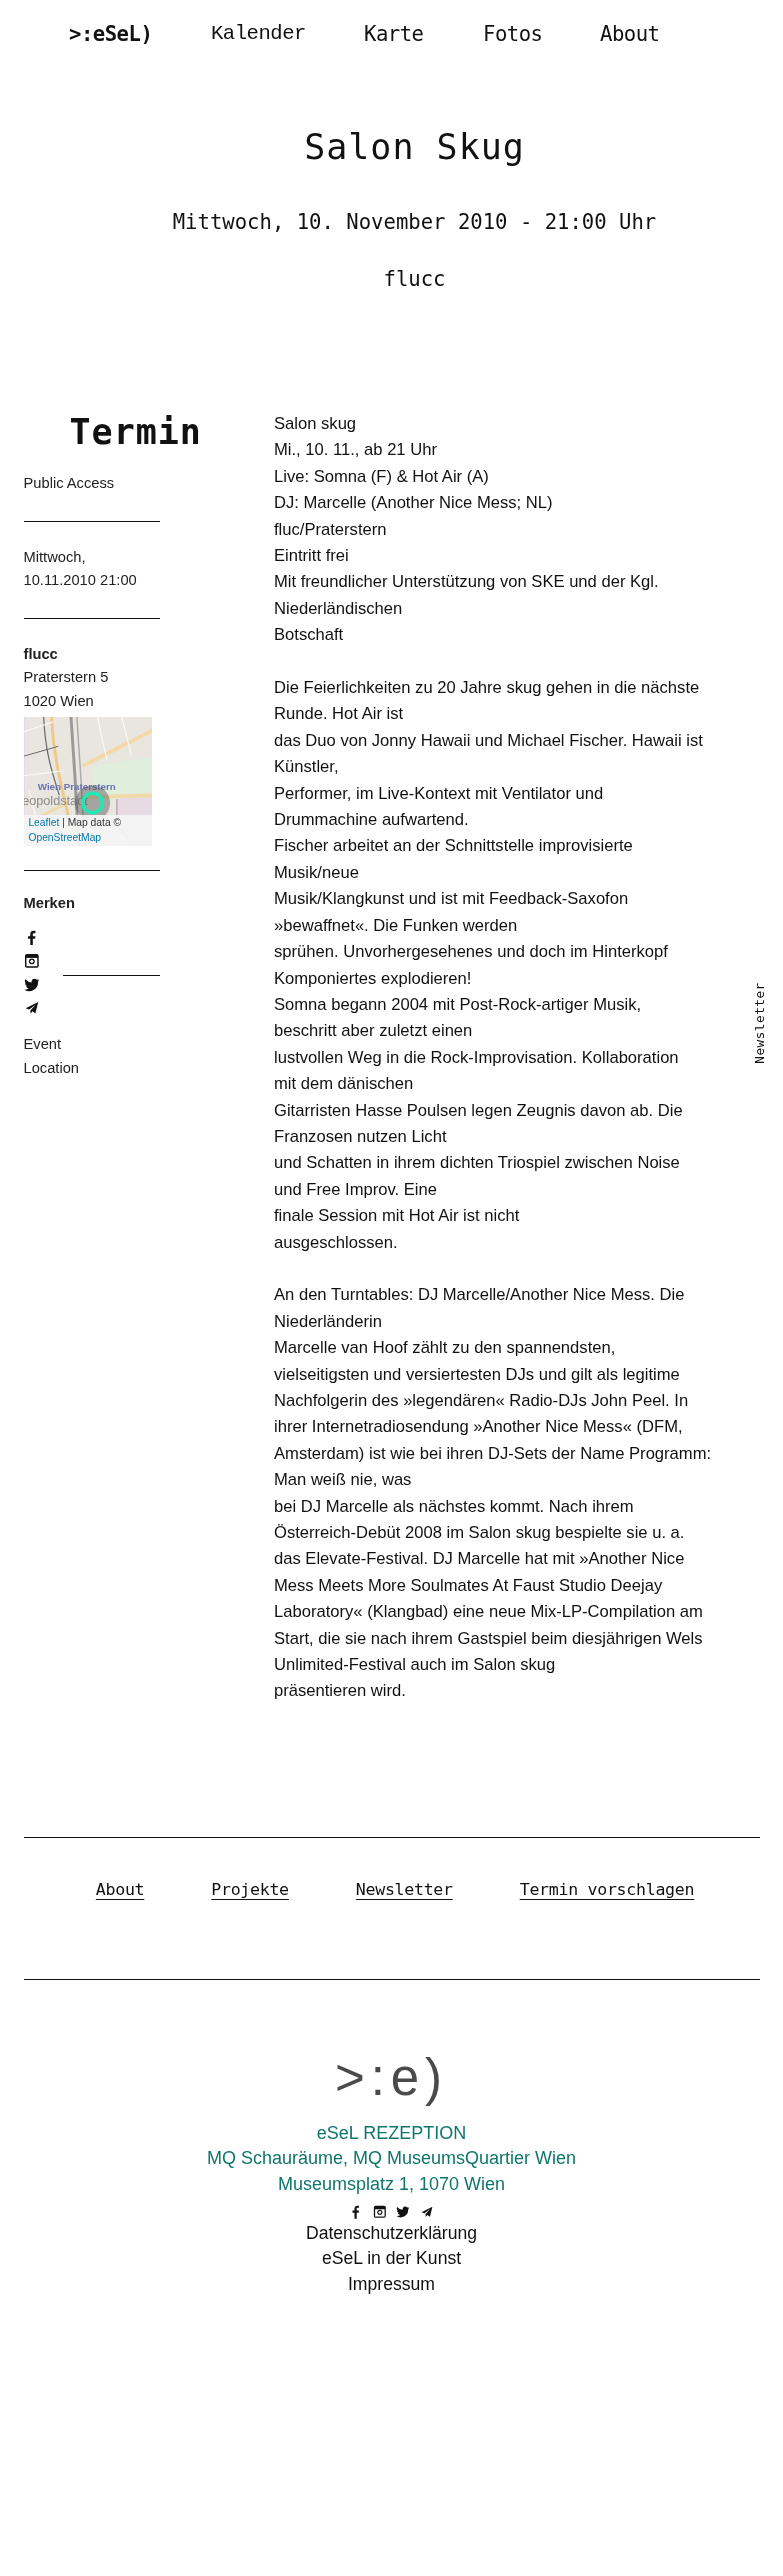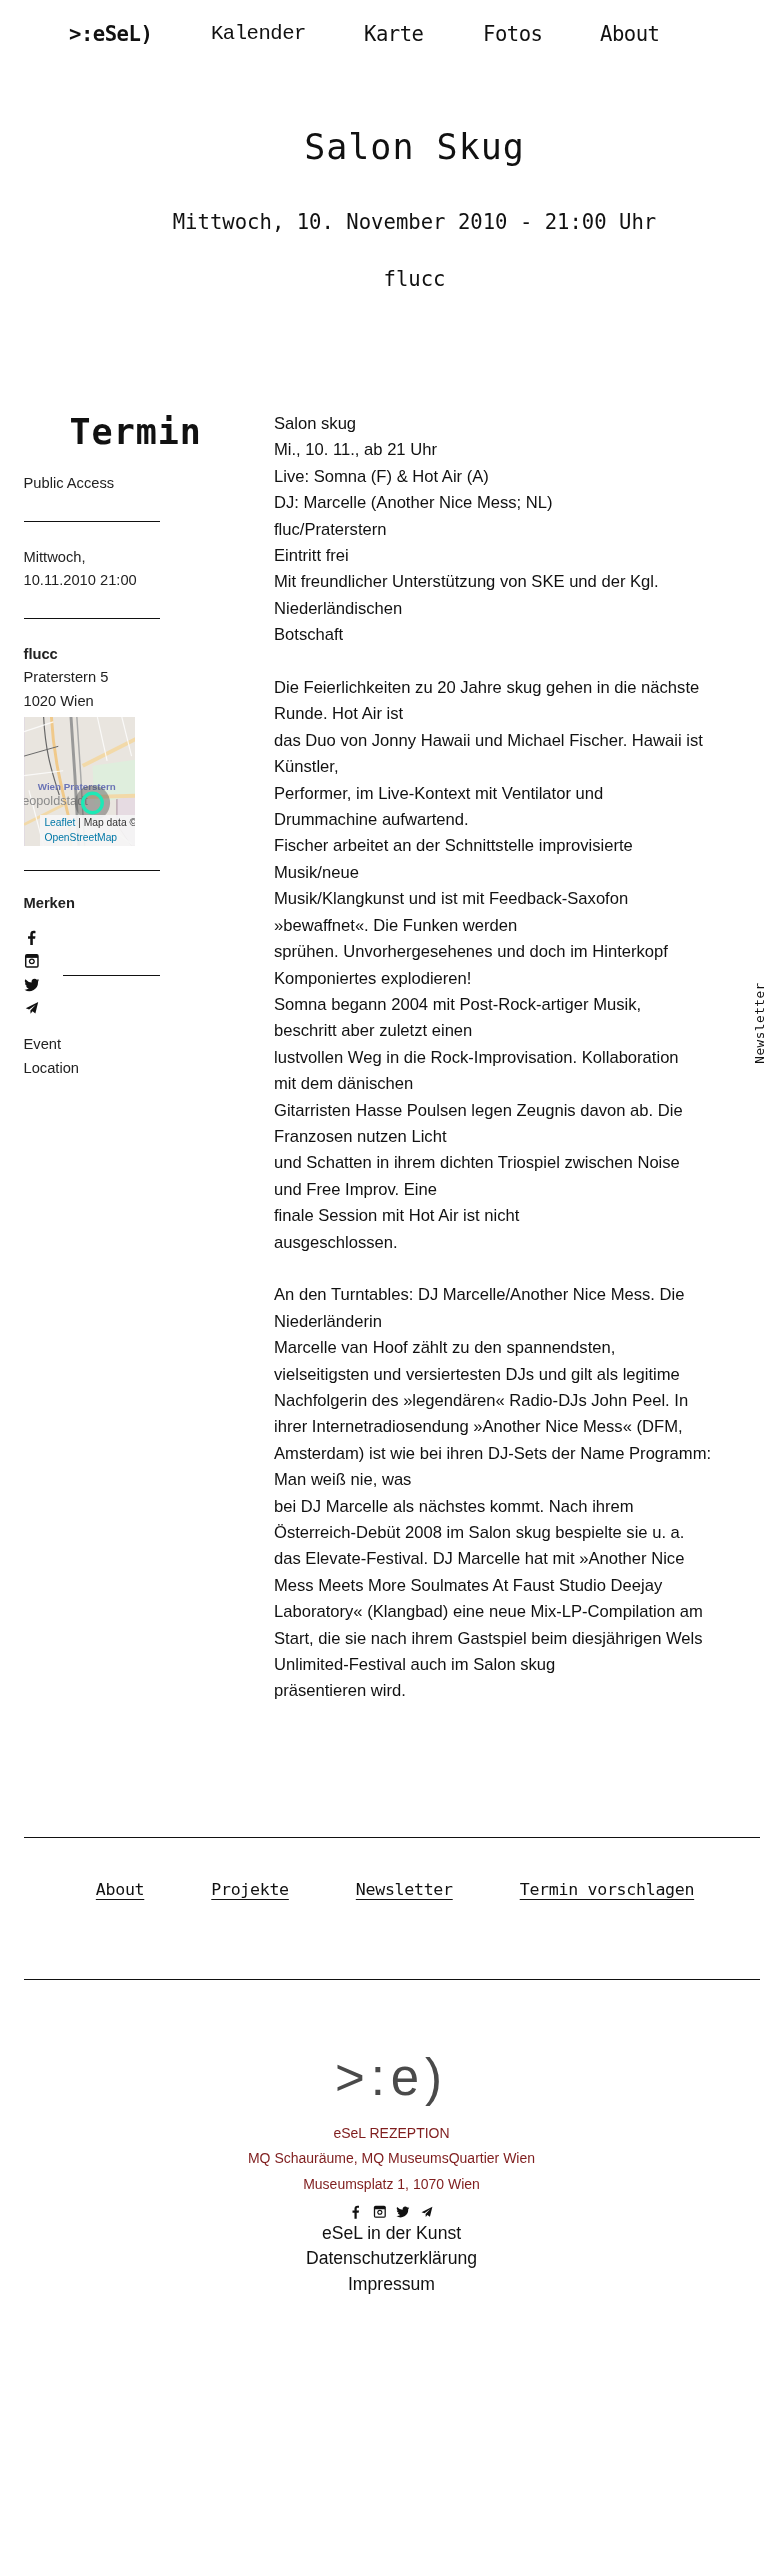--- a/index.html
+++ b/index.html
@@ -23,23 +23,23 @@
     .hero h1 { font-size: 35px; font-weight: normal; letter-spacing: 1px; }
     .hero .date { margin-top: 43px; font-size: 20.6px; }
     .hero .venue { margin-top: 33px; font-size: 20.6px; }
 
     
     .sidebar { position: absolute; top: 411px; left: 23.5px; width: 136px; }
     .sidebar h2 { font-size: 35px; font-weight: bold; letter-spacing: 1px; line-height: 43px; }
     .sidebar .txt { font-size: 14.7px; line-height: 23.5px; color: #222; }
     .sidebar .rule { height: 1px; background: #111; width: 136px; }
     .sidebar .bold { font-weight: bold; }
-    .map { position: relative; width: 111px; height: 129px; background: #8b5cf6; overflow: hidden; }
+    .map { position: relative; width: 128px; height: 129px; background: #8b5cf6; overflow: hidden; }
     .map svg { position: absolute; left: 0; top: 0; }
-    .map .attr { position: absolute; left: 16px; bottom: 0; width: 136px; height: 31px; background: rgba(245,245,245,0.92); font-size: 10.3px; line-height: 14.7px; padding: 1px 4.9px; color: #333; font-family: "Liberation Sans", sans-serif; }
+    .map .attr { position: absolute; left: 0; bottom: 0; width: 136px; height: 31px; background: rgba(245,245,245,0.92); font-size: 10.3px; line-height: 14.7px; padding: 1px 4.9px; color: #333; font-family: "Liberation Sans", sans-serif; }
     .map .attr .lnk { color: #0078a8; }
     .social { display: flex; flex-direction: column; gap: 7.8px; margin-top: 13.7px; }
     .social .ic { width: 15.7px; height: 15.7px; display: block; }
     .short-rule { position: absolute; left: 39px; width: 97px; height: 1px; background: #111; }
 
     
     .main { position: absolute; top: 411px; left: 274px; width: 485px; font-size: 16.6px; line-height: 26.4px; color: #111; }
     .main p { white-space: pre-line; }
     .main p + p { margin-top: 26.4px; }
 
@@ -50,21 +50,21 @@
     
     .hr { position: absolute; left: 23.5px; width: 736px; height: 1px; background: #111; }
     .footlinks { position: absolute; top: 1870px; left: 0; width: 783px; text-align: center; font-size: 16.6px; }
     .footlinks .row { display: flex; justify-content: center; gap: 67px; line-height: 39px; }
     .footlinks a { color: #111; text-decoration: underline; text-underline-offset: 3.9px; letter-spacing: -0.3px; }
     .footlinks .row1 a:first-child { margin-left: -39px; }
 
     
     .footer { position: absolute; top: 2046px; left: 0; width: 783px; text-align: center; }
     .footer .logo2 { font-size: 51px; color: #4a4a4a; letter-spacing: 5.9px; line-height: 63px; }
-    .footer .addr { margin-top: 11.7px; color: #7f1d1d; font-size: 14px; line-height: 25.5px; }
+    .footer .addr { margin-top: 11.7px; color: #0f766e; font-size: 18px; line-height: 25.5px; }
     .footer .icons { margin-top: 7.8px; display: flex; justify-content: center; gap: 9.8px; }
     .footer .icons .ic { width: 13.7px; height: 13.7px; }
     .footer .links { margin-top: 2px; font-size: 17.6px; line-height: 25.5px; }
     .footer .links a { display: block; color: #111; text-decoration: none; }
   </style>
 </head>
 <body>
 
 <nav class="topnav mono">
   <a class="logo">&gt;:eSeL)</a>
@@ -232,18 +232,18 @@
         <circle cx="8" cy="8.5" r="1.6" fill="#fff"></circle>
       </svg>
     <svg class="ic" viewBox="0 0 16 16">
         <path d="M15.5 3.2c-.6.3-1.2.4-1.8.5.7-.4 1.1-1 1.4-1.7-.6.4-1.3.6-2 .8A3.1 3.1 0 0 0 7.8 5.6 8.9 8.9 0 0 1 1.4 2.4a3.1 3.1 0 0 0 1 4.2c-.5 0-1-.2-1.4-.4 0 1.5 1.1 2.8 2.5 3.1-.5.1-.9.2-1.4.1.4 1.2 1.6 2.1 2.9 2.2A6.3 6.3 0 0 1 .5 12.9 8.9 8.9 0 0 0 14.3 5v-.4c.5-.4 1-.9 1.2-1.4z" fill="#111"></path>
       </svg>
     <svg class="ic" viewBox="0 0 16 16">
         <path d="M14.5 2 1.8 8.4l3.4 1.3L12 4.8 6.5 10.6 6.7 14l2-2.4 2.9 2.1z" fill="#111"></path>
       </svg>
   </div>
   <div class="links">
+    <a>Datenschutzerklärung</a>
     <a>eSeL in der Kunst</a>
-    <a>Datenschutzerklärung</a>
     <a>Impressum</a>
   </div>
 </footer>
 
 
 </body></html>

